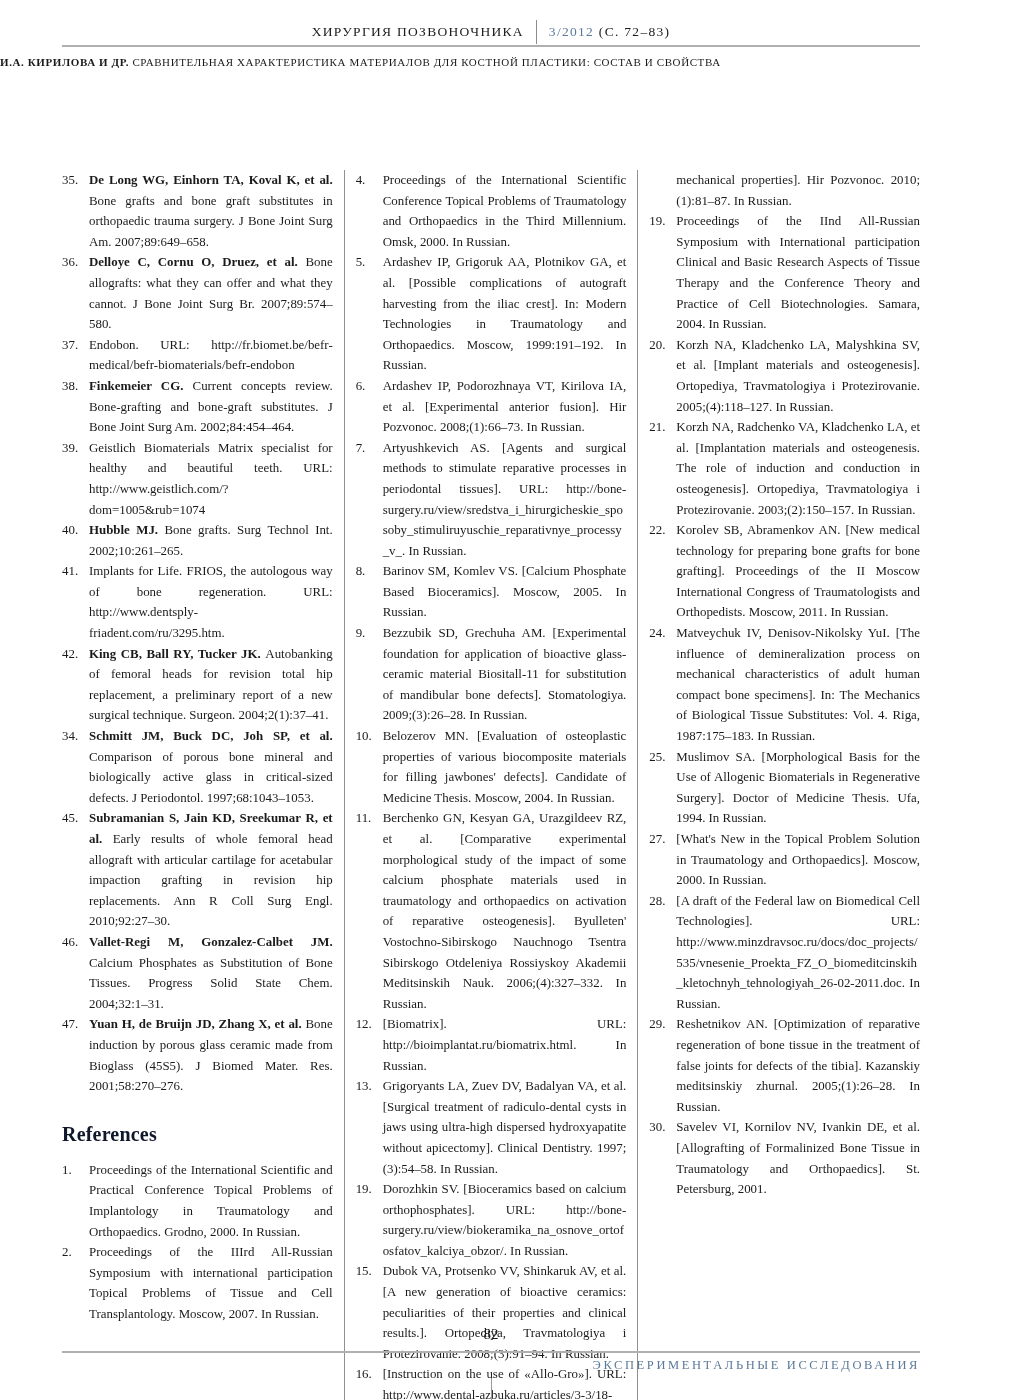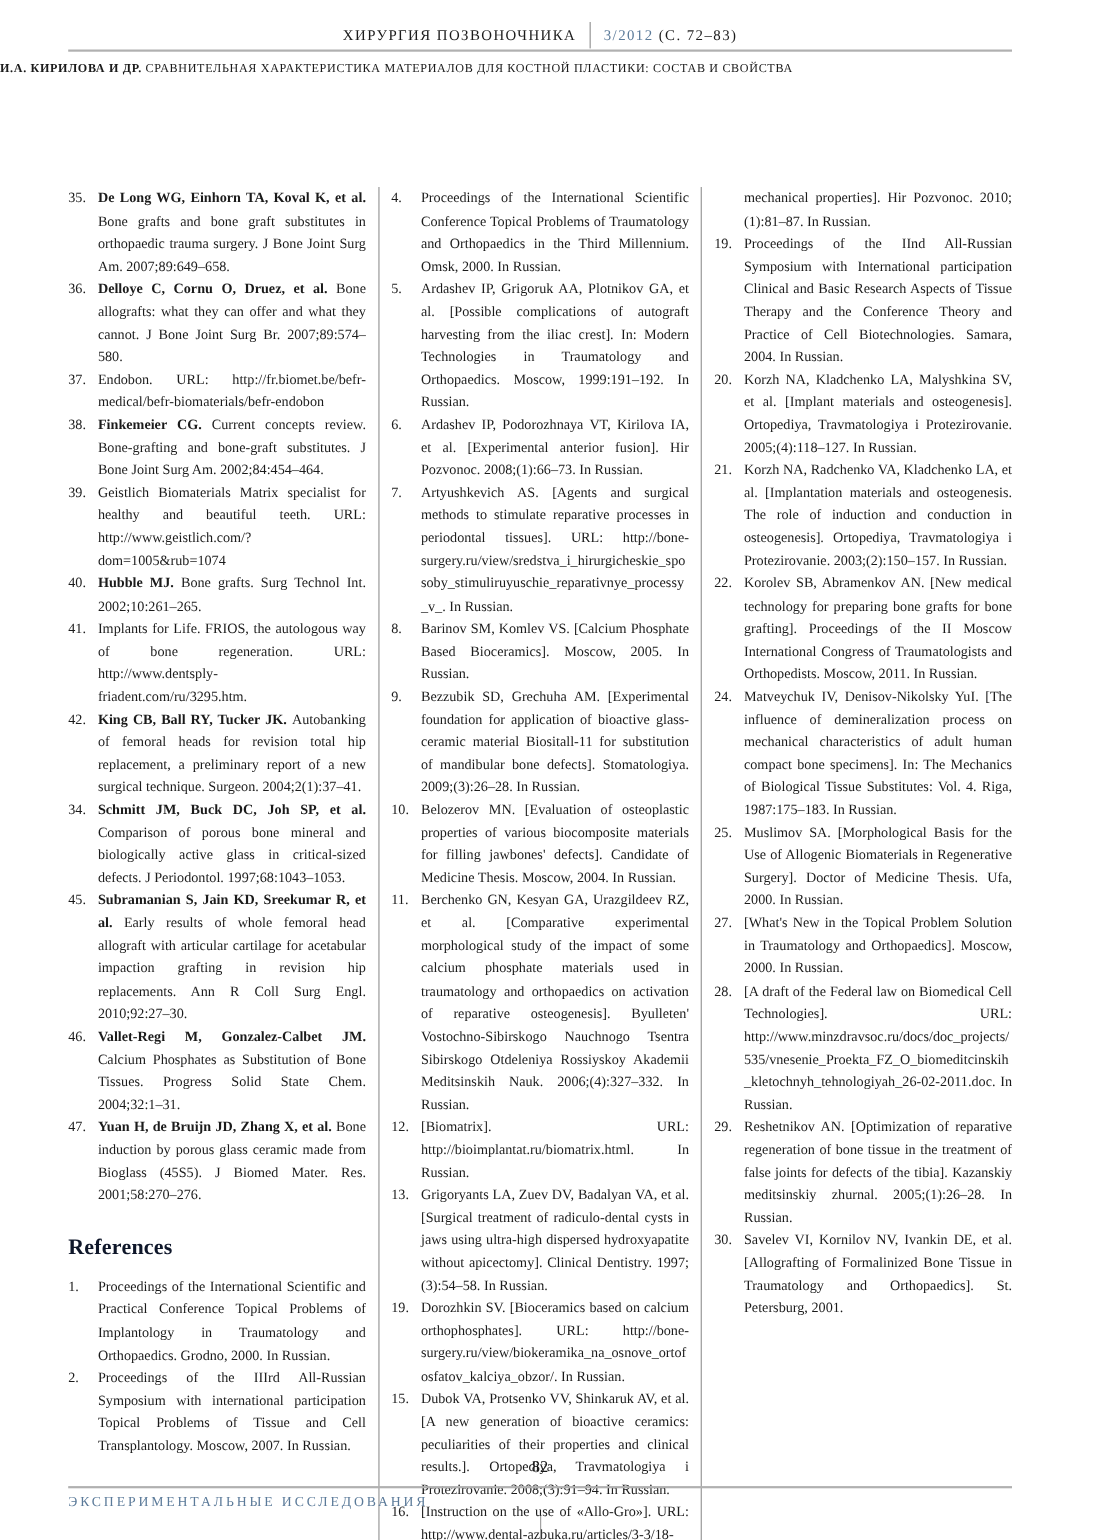--- a/index.html
+++ b/index.html
@@ -39,21 +39,21 @@
     font-size:20px;font-weight:bold;color:#0f172a;
     margin:26px 0 14px 0;padding:0;letter-spacing:0.2px;
   }
   
   .page-num{
     position:absolute;top:1326px;left:62px;right:93px;
     text-align:center;font-size:15px;
   }
   .foot-rule{position:absolute;top:1351px;left:62px;right:93px;height:2px;background:#b0b0b0;}
   .section-label{
-    position:absolute;top:1358px;left:62px;right:93px;text-align:left;
+    position:absolute;top:1358px;left:62px;right:93px;text-align:right;
     font-size:12.5px;letter-spacing:2.6px;color:#5b7a99;white-space:nowrap;
   }
   .foot-tick{
     position:absolute;top:1378px;left:62px;right:93px;height:22px;
     display:flex;justify-content:center;
   }
   .foot-tick span{width:1px;height:22px;background:#9a9a9a;display:block;}
 </style>
 </head>
 <body>
@@ -105,21 +105,21 @@
         <div class="ref"><span class="num">15.</span><span class="rtext">Dubok VA, Protsenko VV, Shinkaruk AV, et al. [A new generation of bioactive ceramics: peculiarities of their properties and clinical results.]. Ortopediya, Travmatologiya i Protezirovanie. 2008;(3):91–94. In Russian.</span></div>
         <div class="ref"><span class="num">16.</span><span class="rtext">[Instruction on the use of «Allo-Gro»]. URL: http://www.dental-azbuka.ru/articles/3-3/18-allogro_instr. In Russian.</span></div>
       </section>
     <section class="col">
         <div class="ref"><span class="rtext">mechanical properties]. Hir Pozvonoc. 2010;(1):81–87. In Russian.</span></div>
         <div class="ref"><span class="num">19.</span><span class="rtext">Proceedings of the IInd All-Russian Symposium with International participation Clinical and Basic Research Aspects of Tissue Therapy and the Conference Theory and Practice of Cell Biotechnologies. Samara, 2004. In Russian.</span></div>
         <div class="ref"><span class="num">20.</span><span class="rtext">Korzh NA, Kladchenko LA, Malyshkina SV, et al. [Implant materials and osteogenesis]. Ortopediya, Travmatologiya i Protezirovanie. 2005;(4):118–127. In Russian.</span></div>
         <div class="ref"><span class="num">21.</span><span class="rtext">Korzh NA, Radchenko VA, Kladchenko LA, et al. [Implantation materials and osteogenesis. The role of induction and conduction in osteogenesis]. Ortopediya, Travmatologiya i Protezirovanie. 2003;(2):150–157. In Russian.</span></div>
         <div class="ref"><span class="num">22.</span><span class="rtext">Korolev SB, Abramenkov AN. [New medical technology for preparing bone grafts for bone grafting]. Proceedings of the II Moscow International Congress of Traumatologists and Orthopedists. Moscow, 2011. In Russian.</span></div>
         <div class="ref"><span class="num">24.</span><span class="rtext">Matveychuk IV, Denisov-Nikolsky YuI. [The influence of demineralization process on mechanical characteristics of adult human compact bone specimens]. In: The Mechanics of Biological Tissue Substitutes: Vol. 4. Riga, 1987:175–183. In Russian.</span></div>
-        <div class="ref"><span class="num">25.</span><span class="rtext">Muslimov SA. [Morphological Basis for the Use of Allogenic Biomaterials in Regenerative Surgery]. Doctor of Medicine Thesis. Ufa, 2000. In Russian.</span></div>
+        <div class="ref"><span class="num">25.</span><span class="rtext">Muslimov SA. [Morphological Basis for the Use of Allogenic Biomaterials in Regenerative Surgery]. Doctor of Medicine Thesis. Ufa, 1994. In Russian.</span></div>
         <div class="ref"><span class="num">27.</span><span class="rtext">[What's New in the Topical Problem Solution in Traumatology and Orthopaedics]. Moscow, 2000. In Russian.</span></div>
         <div class="ref"><span class="num">28.</span><span class="rtext">[A draft of the Federal law on Biomedical Cell Technologies]. URL: http://www.minzdravsoc.ru/docs/doc_projects/535/vnesenie_Proekta_FZ_O_biomeditcinskih_kletochnyh_tehnologiyah_26-02-2011.doc. In Russian.</span></div>
         <div class="ref"><span class="num">29.</span><span class="rtext">Reshetnikov AN. [Optimization of reparative regeneration of bone tissue in the treatment of false joints for defects of the tibia]. Kazanskiy meditsinskiy zhurnal. 2005;(1):26–28. In Russian.</span></div>
         <div class="ref"><span class="num">30.</span><span class="rtext">Savelev VI, Kornilov NV, Ivankin DE, et al. [Allografting of Formalinized Bone Tissue in Traumatology and Orthopaedics]. St. Petersburg, 2001.</span></div>
       </section>
   </main>
 
   <footer>
     <div class="page-num">82</div>
     <div class="foot-rule"></div>

